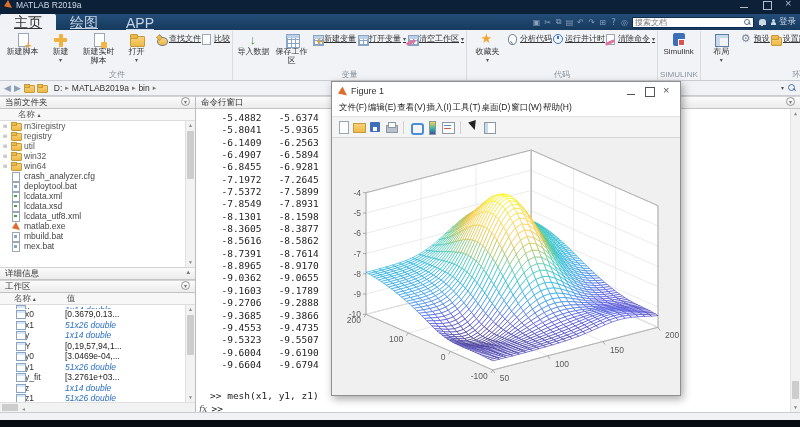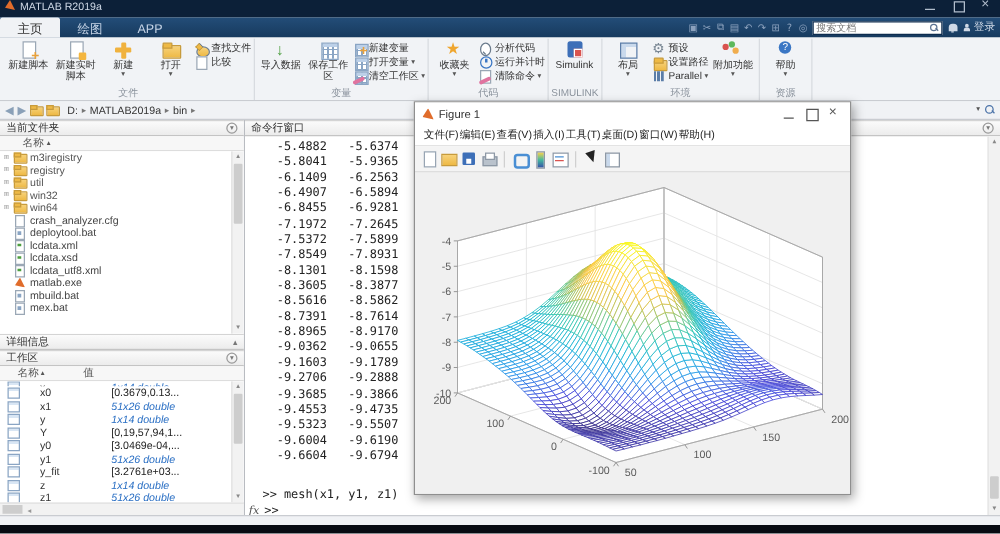--- a/index.html
+++ b/index.html
@@ -11,45 +11,45 @@
   .titlebar { height:14px; background:#0c2038; display:flex; padding:0 4px; }
   .ml-logo { width:8px; height:8px; background:#e06c2b; clip-path:polygon(50% 0,100% 100%,0 78%); margin-right:4px; }
   .tb-title { color:#cfd9e6; font-size:8.5px; flex:1; }
   .winbtn { width:16px; height:10px; margin-left:6px; position:relative; opacity:.85; }
   .winbtn.min::after { content:""; position:absolute; left:4px; right:4px; bottom:2px; border-bottom:1px solid #cfd9e6; }
   .winbtn.max::after { content:""; position:absolute; left:5px; top:1px; width:7px; height:7px; border:1px solid #cfd9e6; }
   .winbtn.close::after { content:"\00d7"; position:absolute; left:5px; top:-3px; color:#cfd9e6; font-size:11px; }
 
   
   .tabstrip { height:16px; background:linear-gradient(#234d78,#173a5e); display:flex; align-items:stretch; }
-  .tab { padding:2px 14px 0; color:#c6d4e6; font-size:10px; display:flex; align-items:center; }
+  .tab { padding:2px 14px 0; color:#c6d4e6; font-size:14px; display:flex; align-items:center;text-decoration:underline; }
   .tab.active { background:#f0f2f5; color:#333; border-radius:2px 2px 0 0; }
   .ts-right { margin-left:auto; display:flex; align-items:center; gap:3px; padding-right:4px; }
   .qat { display:flex; gap:2px; align-items:center; }
   .qat span { color:#8ba1bd; font-size:8px; width:9px; text-align:center; font-family:"DejaVu Sans",sans-serif; }
-  .searchbox { width:104px; height:11px; background:#fff; border:1px solid #0e2c4e; display:flex; align-items:center; padding:0 2px; }
+  .searchbox { width:122px; height:11px; background:#fff; border:1px solid #0e2c4e; display:flex; align-items:center; padding:0 2px; }
   .searchbox input { border:0; outline:0; flex:1; font-size:8px; color:#333; width:80px; background:transparent; }
   .mag { width:7px; height:7px; position:relative; }
   .mag::before { content:""; position:absolute; width:4px; height:4px; border:1px solid #5b7striped393; border:1px solid #5b7393; border-radius:50%; }
   .mag::after { content:""; position:absolute; left:4px; top:4px; width:3px; border-top:1px solid #5b7393; transform:rotate(45deg); }
   .bell { width:7px; height:6px; background:#cfd9e6; border-radius:3px 3px 0 0; position:relative; margin:0 2px; }
   .bell::after { content:""; position:absolute; left:2px; top:6px; width:2px; height:1px; background:#cfd9e6; }
   .signin { color:#cfd9e6; font-size:8.5px; display:flex; align-items:center; gap:2px; }
   .person { width:6px; height:6px; position:relative; }
   .person::before { content:""; position:absolute; left:1px; top:0; width:3px; height:3px; border-radius:50%; background:#cfd9e6; }
   .person::after { content:""; position:absolute; left:0; top:3px; width:5px; height:3px; border-radius:2px 2px 0 0; background:#cfd9e6; }
 
   
   .ribbon { height:51px; background:#f1f3f6; border-bottom:1px solid #c9ccd1; display:flex; align-items:stretch; padding:1px 2px 0; overflow:hidden; }
   .rgroup { display:flex; flex-direction:column; border-right:1px solid #d8dbe0; padding:0 2px; }
   .ritems { display:flex; flex:1; align-items:stretch; gap:1px; }
   .rlabel { text-align:center; color:#8a929c; font-size:8px; height:11px; line-height:11px; white-space:nowrap; }
   .bigbtn { width:37px; display:flex; flex-direction:column; align-items:center; padding-top:2px; }
   .bigbtn .blabel { font-size:8px; line-height:8.5px; text-align:center; color:#333; }
-  .smallcol { display:flex; flex-direction:column; justify-content:flex-start; padding:2px 0; }
+  .smallcol { display:flex; flex-direction:row; justify-content:flex-end; padding:2px 0;text-decoration:underline; }
   .smallbtn { display:flex; align-items:center; gap:2px; height:11px; font-size:8px; color:#333; white-space:nowrap; }
   .arrow { color:#555; font-size:6px; line-height:6px; }
   
   .ic { width:16px; height:15px; position:relative; display:inline-block; flex:none; }
   .ic.s { width:11px; height:10px; }
   .ic-page::before { content:""; position:absolute; left:3px; top:0; width:9px; height:12px; background:#fff; border:1px solid #9aa7b5; }
   .ic.s.ic-page::before { left:1px; width:7px; height:9px; }
   .plus::after { content:"+"; position:absolute; right:-1px; bottom:-3px; color:#e8a13c; font-weight:bold; font-size:11px; }
   .ic-live::after { content:""; position:absolute; right:0; bottom:0; width:6px; height:6px; background:#f4b63f; border-radius:1px; }
   .ic-cross::before { content:""; position:absolute; left:6px; top:1px; width:4px; height:13px; background:#f0b23e; border-radius:1px; }
@@ -91,42 +91,42 @@
   .crumb { color:#333; font-size:8.5px; }
   .crumb-sep { color:#777; font-size:7px; }
   .ab-right { display:flex; align-items:center; gap:4px; }
   .mag2 { width:8px; height:8px; position:relative; }
   .mag2::before { content:""; position:absolute; width:5px; height:5px; border:1px solid #4a72a8; border-radius:50%; }
   .mag2::after { content:""; position:absolute; left:5px; top:5px; width:3px; border-top:1px solid #4a72a8; transform:rotate(45deg); }
 
   
   .main { position:absolute; top:96px; left:0; right:0; bottom:15px; display:flex; }
   .leftcol { width:196px; border-right:1px solid #b9bcc1; display:flex; flex-direction:column; background:#fff; }
-  .phead { height:13px; background:linear-gradient(#fbfbfb,#ececec); border-top:1px solid #d4d4d4; border-bottom:1px solid #c4c4c4; display:flex; align-items:center; padding:0 5px; font-size:8.5px; color:#333; flex:none;gap:36px; }
+  .phead { height:13px; background:linear-gradient(#fbfbfb,#ececec); border-top:1px solid #d4d4d4; border-bottom:1px solid #c4c4c4; display:flex; align-items:flex-start; padding:0 5px; font-size:8.5px; color:#333; flex:none;gap:36px; }
   .phead .circ { margin-left:auto; width:9px; height:9px; border:1px solid #9a9a9a; border-radius:50%; color:#777; font-size:6px; line-height:8px; text-align:center; }
   .phead .chev { margin-left:auto; color:#777; font-size:7px; }
   .colhead { height:12px; background:#f7f7f7; border-bottom:1px solid #ddd; display:flex; align-items:center; padding:0 4px 0 18px; color:#555; font-size:8.5px; flex:none; }
   .filelist { position:relative; height:146px; overflow:hidden; background:#fff; flex:none; }
   .frow { display:flex; align-items:center; height:10px; padding-left:3px; gap:3px; }
   .frow .exp { width:5px; color:#999; font-size:5px; }
   .fname { font-size:8.5px; color:#444; white-space:nowrap; }
   .frow.folder .fname { color:#555; }
   .fic { width:10px; height:8px; position:relative; flex:none; }
   .fic.folder::before { content:""; position:absolute; left:0; top:1px; width:9px; height:6px; background:linear-gradient(#f7d27a,#eeb945); border:1px solid #c79b3c; border-radius:1px; }
   .fic.folder::after { content:""; position:absolute; left:0; top:0; width:4px; height:2px; background:#eeb945; border:1px solid #c79b3c; }
   .fic.doc::before { content:""; position:absolute; left:1px; top:0; width:6px; height:8px; background:#fff; border:1px solid #9aa7b5; }
   .fic.bat::after { content:""; position:absolute; left:3px; top:3px; width:3px; height:3px; background:#8aa5c4; }
   .fic.xml::after { content:""; position:absolute; left:3px; top:3px; width:3px; height:2px; background:#4c9e3f; }
   .fic.exe::before { content:""; position:absolute; left:1px; top:0; width:8px; height:8px; background:#e06c2b; clip-path:polygon(50% 0,100% 100%,0 78%); border:0; }
   .vscroll { position:absolute; top:0; right:0; bottom:0; width:10px; background:#f2f2f2; border-left:1px solid #e0e0e0; }
   .vscroll .up,.vscroll .dn { position:absolute; left:0; right:0; height:9px; color:#888; font-size:5px; text-align:center; line-height:9px; }
   .vscroll .dn { bottom:0; }
   .vscroll .thumb { position:absolute; left:1px; right:1px; background:#cdcdcd; border-radius:1px; }
   .wslist { position:relative; flex:1; overflow:hidden; background:#fff; }
-  .wsrow { display:flex; align-items:center; height:10.5px; padding-left:6px; gap:17px; }
+  .wsrow { display:flex; align-items:center; height:10.5px; padding-left:16px; gap:0; }
   .wsrow.clip { height:4px; overflow:hidden; align-items:flex-start; }
   .wsname { width:40px; font-size:8.5px; color:#333; white-space:nowrap; }
   .wsval { font-size:8.5px; color:#222; white-space:nowrap; }
   .wsval.dim { color:#2a6fc4; font-style:italic; }
   .wic { width:9px; height:8px; position:relative; flex:none; }
   .wic::before { content:""; position:absolute; left:0; top:0; width:8px; height:7px; background:linear-gradient(#d9e6f4 0 2px,#fff 2px); border:1px solid #8aa5c4; }
   .ws-colhead { height:12px; background:#f7f7f7; border-bottom:1px solid #ddd; display:flex; align-items:center; padding-left:14px; color:#555; font-size:8.5px; flex:none; }
   .ws-colhead .c2 { margin-left:31px; }
   .ws-hscroll { height:10px; background:#f2f2f2; border-top:1px solid #e0e0e0; position:relative; flex:none; }
   .ws-hscroll .thumb { position:absolute; left:2px; top:1px; width:16px; bottom:1px; background:#cdcdcd; }
@@ -215,27 +215,27 @@
   </div>
 
   <div class="ribbon" id="ribbon">
       <div class="rgroup">
         <div class="ritems">
           <div class="bigbtn">
             <span class="ic ic-page plus"></span>
             <span class="blabel">新建脚本</span>
           </div>
           <div class="bigbtn">
-            <span class="ic ic-page ic-live"></span>
-            <span class="blabel">新建实时脚本</span>
-          </div>
-          <div class="bigbtn">
             <span class="ic ic-cross"></span>
             <span class="blabel">新建</span>
             <span class="arrow">▾</span>
+          </div>
+          <div class="bigbtn">
+            <span class="ic ic-page ic-live"></span>
+            <span class="blabel">新建实时脚本</span>
           </div>
           <div class="bigbtn">
             <span class="ic ic-folder"></span>
             <span class="blabel">打开</span>
             <span class="arrow">▾</span>
           </div>
           <div class="smallcol">
             <div class="smallbtn">
               <span class="ic s ic-folder ic-maglass"></span>
               <span>查找文件</span>

